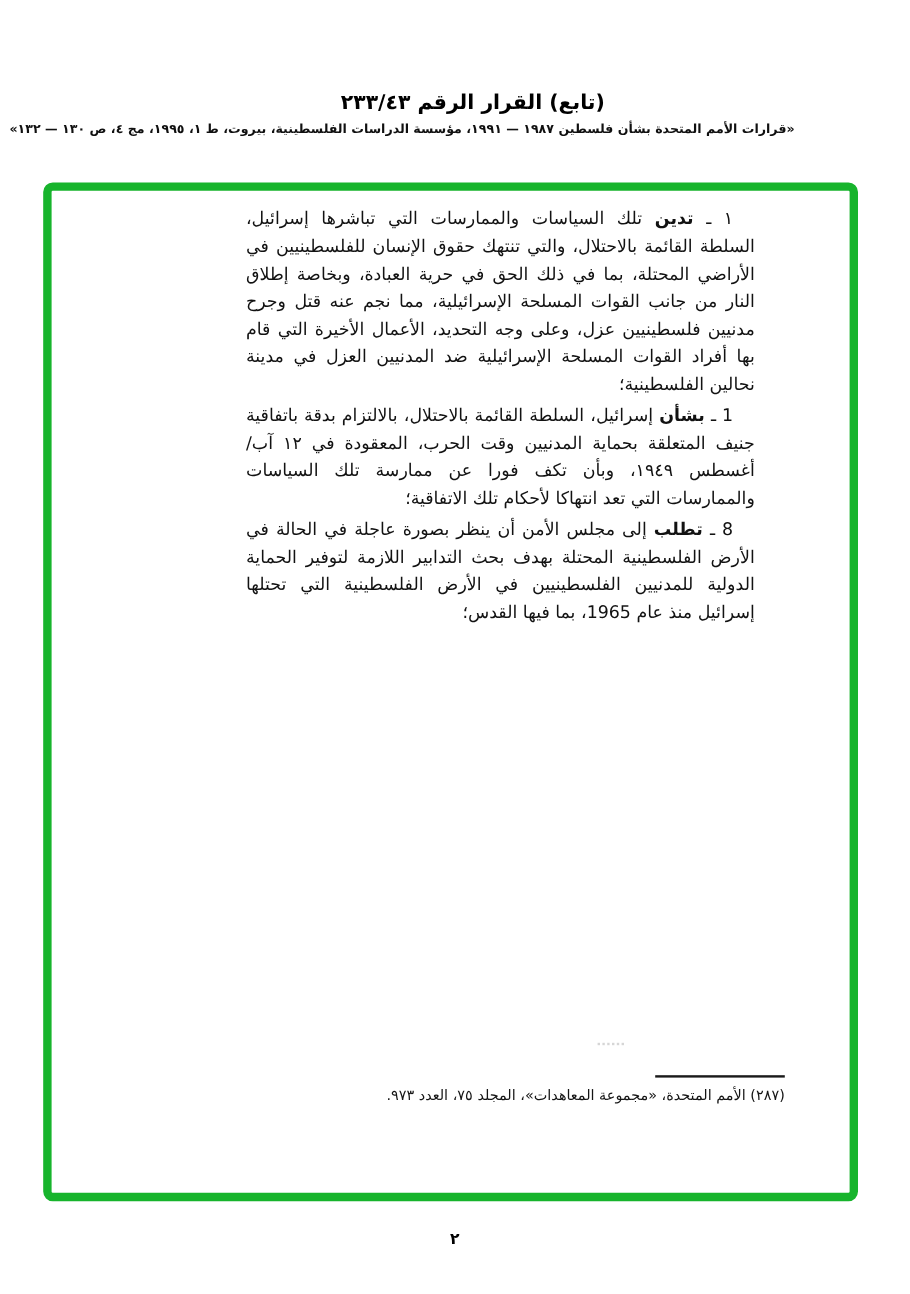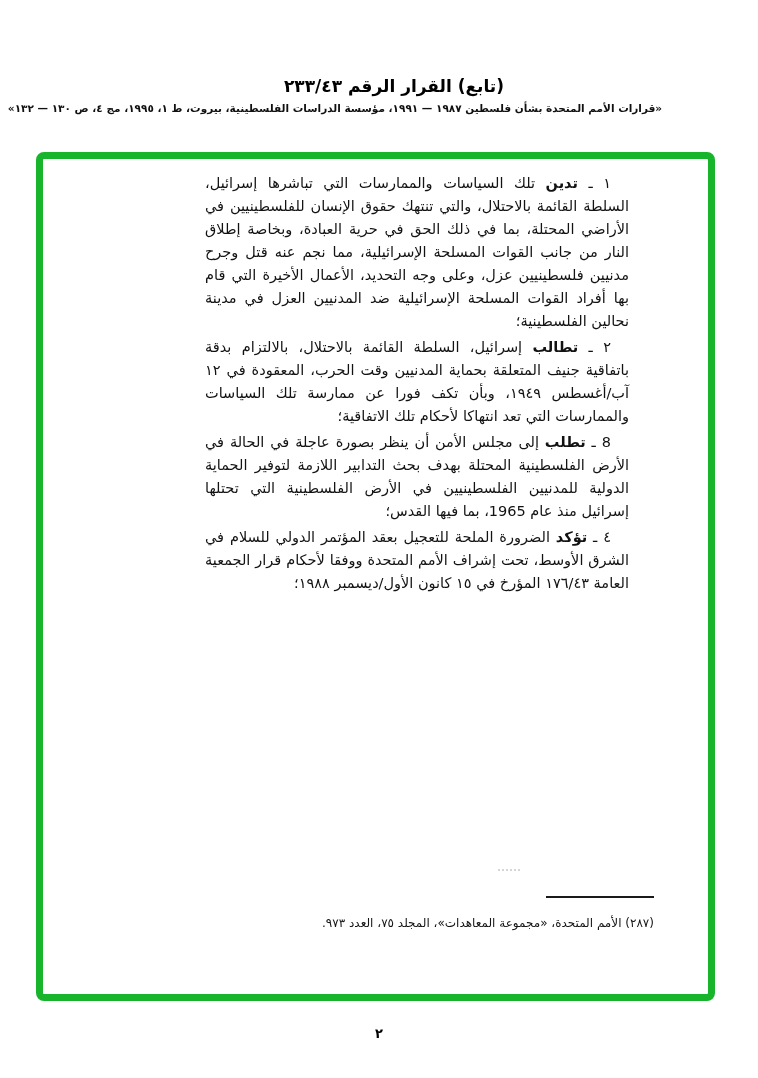--- a/index.html
+++ b/index.html
@@ -30,45 +30,44 @@
   .smudge {
     position:absolute; left:498px; top:869px; width:22px; height:7px;
     border-top:2px dotted #c6c6c6; opacity:.7;
   }
   .fn-sep {
     position:absolute; left:546px; top:896px; width:108px; height:2px;
     background:#1a1a1a;
   }
   .footnote {
     position:absolute; top:906px; right:104px; max-width:560px;
-    direction:rtl; font-size:12px; color:#141414; white-space:nowrap;margin-top:10px;
+    direction:rtl; font-size:12px; color:#141414; white-space:nowrap;
   }
   .pagenum {
     position:absolute; top:1026px; left:0; width:758px; text-align:center;
     font-size:13px; font-weight:bold; color:#000;
   }
 </style>
 </head>
 <body>
 
 <div class="title">(تابع) القرار الرقم ٢٣٣/٤٣</div>
 <div class="source-line">«قرارات الأمم المتحدة بشأن فلسطين ١٩٨٧ — ١٩٩١، مؤسسة الدراسات الفلسطينية، بيروت، ط ١، ١٩٩٥، مج ٤، ص ١٣٠ — ١٣٢»</div>
 
 <div class="frame" style="border-color: rgb(23, 180, 44);"></div>
 
 <div class="doc" dir="rtl">
 
 
   <p><span>١ ـ </span><b>تدين</b><span> تلك السياسات والممارسات التي تباشرها إسرائيل، السلطة القائمة بالاحتلال، والتي تنتهك حقوق الإنسان للفلسطينيين في الأراضي المحتلة، بما في ذلك الحق في حرية العبادة، وبخاصة إطلاق النار من جانب القوات المسلحة الإسرائيلية، مما نجم عنه قتل وجرح مدنيين فلسطينيين عزل، وعلى وجه التحديد، الأعمال الأخيرة التي قام بها أفراد القوات المسلحة الإسرائيلية ضد المدنيين العزل في مدينة نحالين الفلسطينية؛</span></p>
 
-  <p><span>٢ ـ </span><b>تطالب</b><span> إسرائيل، السلطة القائمة بالاحتلال، بالالتزام بدقة باتفاقية جنيف المتعلقة بحماية المدنيين وقت الحرب، المعقودة في ١٢ آب/أغسطس ١٩٤٩، وبأن تكف فورا عن ممارسة تلك السياسات والممارسات التي تعد انتهاكا لأحكام تلك الاتفاقية؛</span></p>
+  <p><span>1 ـ </span><b>بشأن</b><span> إسرائيل، السلطة القائمة بالاحتلال، بالالتزام بدقة باتفاقية جنيف المتعلقة بحماية المدنيين وقت الحرب، المعقودة في ١٢ آب/أغسطس ١٩٤٩، وبأن تكف فورا عن ممارسة تلك السياسات والممارسات التي تعد انتهاكا لأحكام تلك الاتفاقية؛</span></p>
 
   <p><span>8 ـ </span><b>تطلب</b><span> إلى مجلس الأمن أن ينظر بصورة عاجلة في الحالة في الأرض الفلسطينية المحتلة بهدف بحث التدابير اللازمة لتوفير الحماية الدولية للمدنيين الفلسطينيين في الأرض الفلسطينية التي تحتلها إسرائيل منذ عام 1965، بما فيها القدس؛</span></p>
 
-  <p><span>٤ ـ </span><b>تؤكد</b><span> الضرورة الملحة للتعجيل بعقد المؤتمر الدولي للسلام في الشرق الأوسط، تحت إشراف الأمم المتحدة ووفقا لأحكام قرار الجمعية العامة ١٧٦/٤٣ المؤرخ في ١٥ كانون الأول/ديسمبر ١٩٨٨؛</span></p>
 
 </div>
 
 <div class="smudge"></div>
 <div class="fn-sep"></div>
 <div class="footnote" dir="rtl">(٢٨٧) الأمم المتحدة، «مجموعة المعاهدات»، المجلد ٧٥، العدد ٩٧٣.</div>
 
 <div class="pagenum">٢</div>
 
 </body></html>

